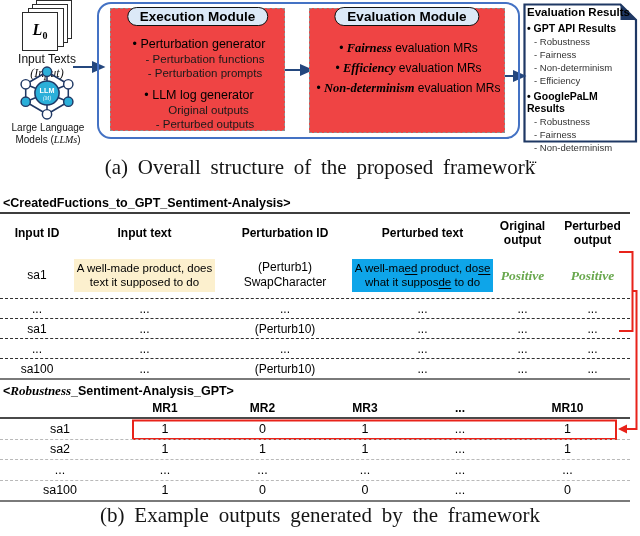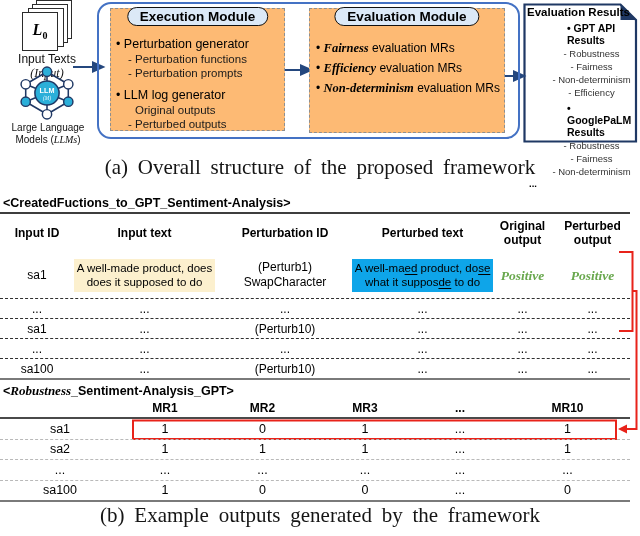--- a/index.html
+++ b/index.html
@@ -13,40 +13,40 @@
   .pgF{display:flex;align-items:center;justify-content:center;}
   .l0{font-family:"Liberation Serif",serif;font-size:16px;font-weight:bold;}
   .l0 sub{font-size:10px;}
   .input-texts{left:0;top:52px;width:94px;text-align:center;font-size:12px;color:#111;}
   .input-texts i{font-family:"Liberation Serif",serif;}
   .llm-caption{left:0;top:122px;width:96px;text-align:center;font-size:10px;line-height:11.5px;color:#111;}
   .llm-caption i{font-family:"Liberation Serif",serif;}
 
   
   .container{left:97px;top:2px;width:419px;height:133px;border:2.5px solid #4472C4;border-radius:14px;}
-  .modbox{position:absolute;border:1.4px dashed #8f8f8f;background:#fdba74;}
+  .modbox{position:absolute;border:1.4px dashed #8f8f8f;background:#ef4444;text-align:center;}
   .exec-box{left:110px;top:8px;width:173px;height:121px;}
   .eval-box{left:309px;top:8px;width:194px;height:123px;}
   .pill{position:absolute;left:50%;transform:translateX(-50%);top:-2px;background:#DCE9F7;
         border:1.5px solid #111;border-radius:11px;font-weight:bold;font-size:13.5px;
         padding:1px 12px;white-space:nowrap;z-index:2;}
   .ex-items{position:absolute;left:5px;top:24px;right:2px;}
   .ex-bullet{font-size:12.5px;margin-top:4px;color:#000;}
   .ex-items>div:nth-child(4){margin-top:9px;}
   .ex-dash{font-size:11.5px;margin:2px 0 0 12px;color:#1a1a1a;}
   .ex-plain{font-size:11.5px;margin:2px 0 0 19px;color:#1a1a1a;}
   .ev-items{position:absolute;left:6px;top:27px;right:3px;}
   .ev-item{font-size:12px;margin-top:5px;padding-left:12px;text-indent:-12px;line-height:15px;}
   .ev-it{font-family:"Liberation Serif",serif;font-style:italic;font-weight:bold;font-size:12.5px;}
 
   
   .res-text{left:527px;top:6px;width:106px;}
   .res-title{font-size:11.5px;font-weight:bold;}
-  .res-group-title{font-size:10.5px;font-weight:bold;margin-top:4px;padding-left:40px;}
-  .res-item{font-size:9.5px;color:#333;margin-top:2px;padding-left:23px;text-align:center;}
+  .res-group-title{font-size:10.5px;font-weight:bold;margin-top:4px;}
+  .res-item{font-size:9.5px;color:#333;margin-top:2px;padding-left:7px;}
   .res-more{font-size:9.5px;font-weight:bold;margin-top:1px;padding-left:2px;}
 
   
   .caption{left:0;width:640px;text-align:center;font-family:"Liberation Serif",serif;
            font-size:21px;color:#151515;word-spacing:4.5px;}
   .cap-a{top:155px;} .cap-b{top:503px;}
 
   
   .tbl-title{left:3px;font-weight:bold;font-size:12.5px;}
   .t1-title{top:196px;}
@@ -184,21 +184,21 @@
       <div>Perturbation ID</div>
       <div>Perturbed text</div>
       <div>Original output</div>
       <div>Perturbed output</div>
     </div>
 
   <div class="abs grid g1 t1-row1">
     <div>sa1</div>
     <div>
       <span class="hl hl-y">
-        <span>A well-made product, does</span><br><span>does it supposed to do</span>
+        <span>A well-made product, does</span><br><span>text it supposed to do</span>
       </span>
     </div>
     <div class="pid">
       <span>(Perturb1)</span><br><span>SwapCharacter</span>
     </div>
     <div>
       <span class="hl hl-p">
         <span><span>A well-ma</span><span class="u">ed</span><span> product, do</span><span class="u">se</span></span><br>
         <span><span>what it suppos</span><span class="u">de</span><span> to do</span></span>
       </span>

